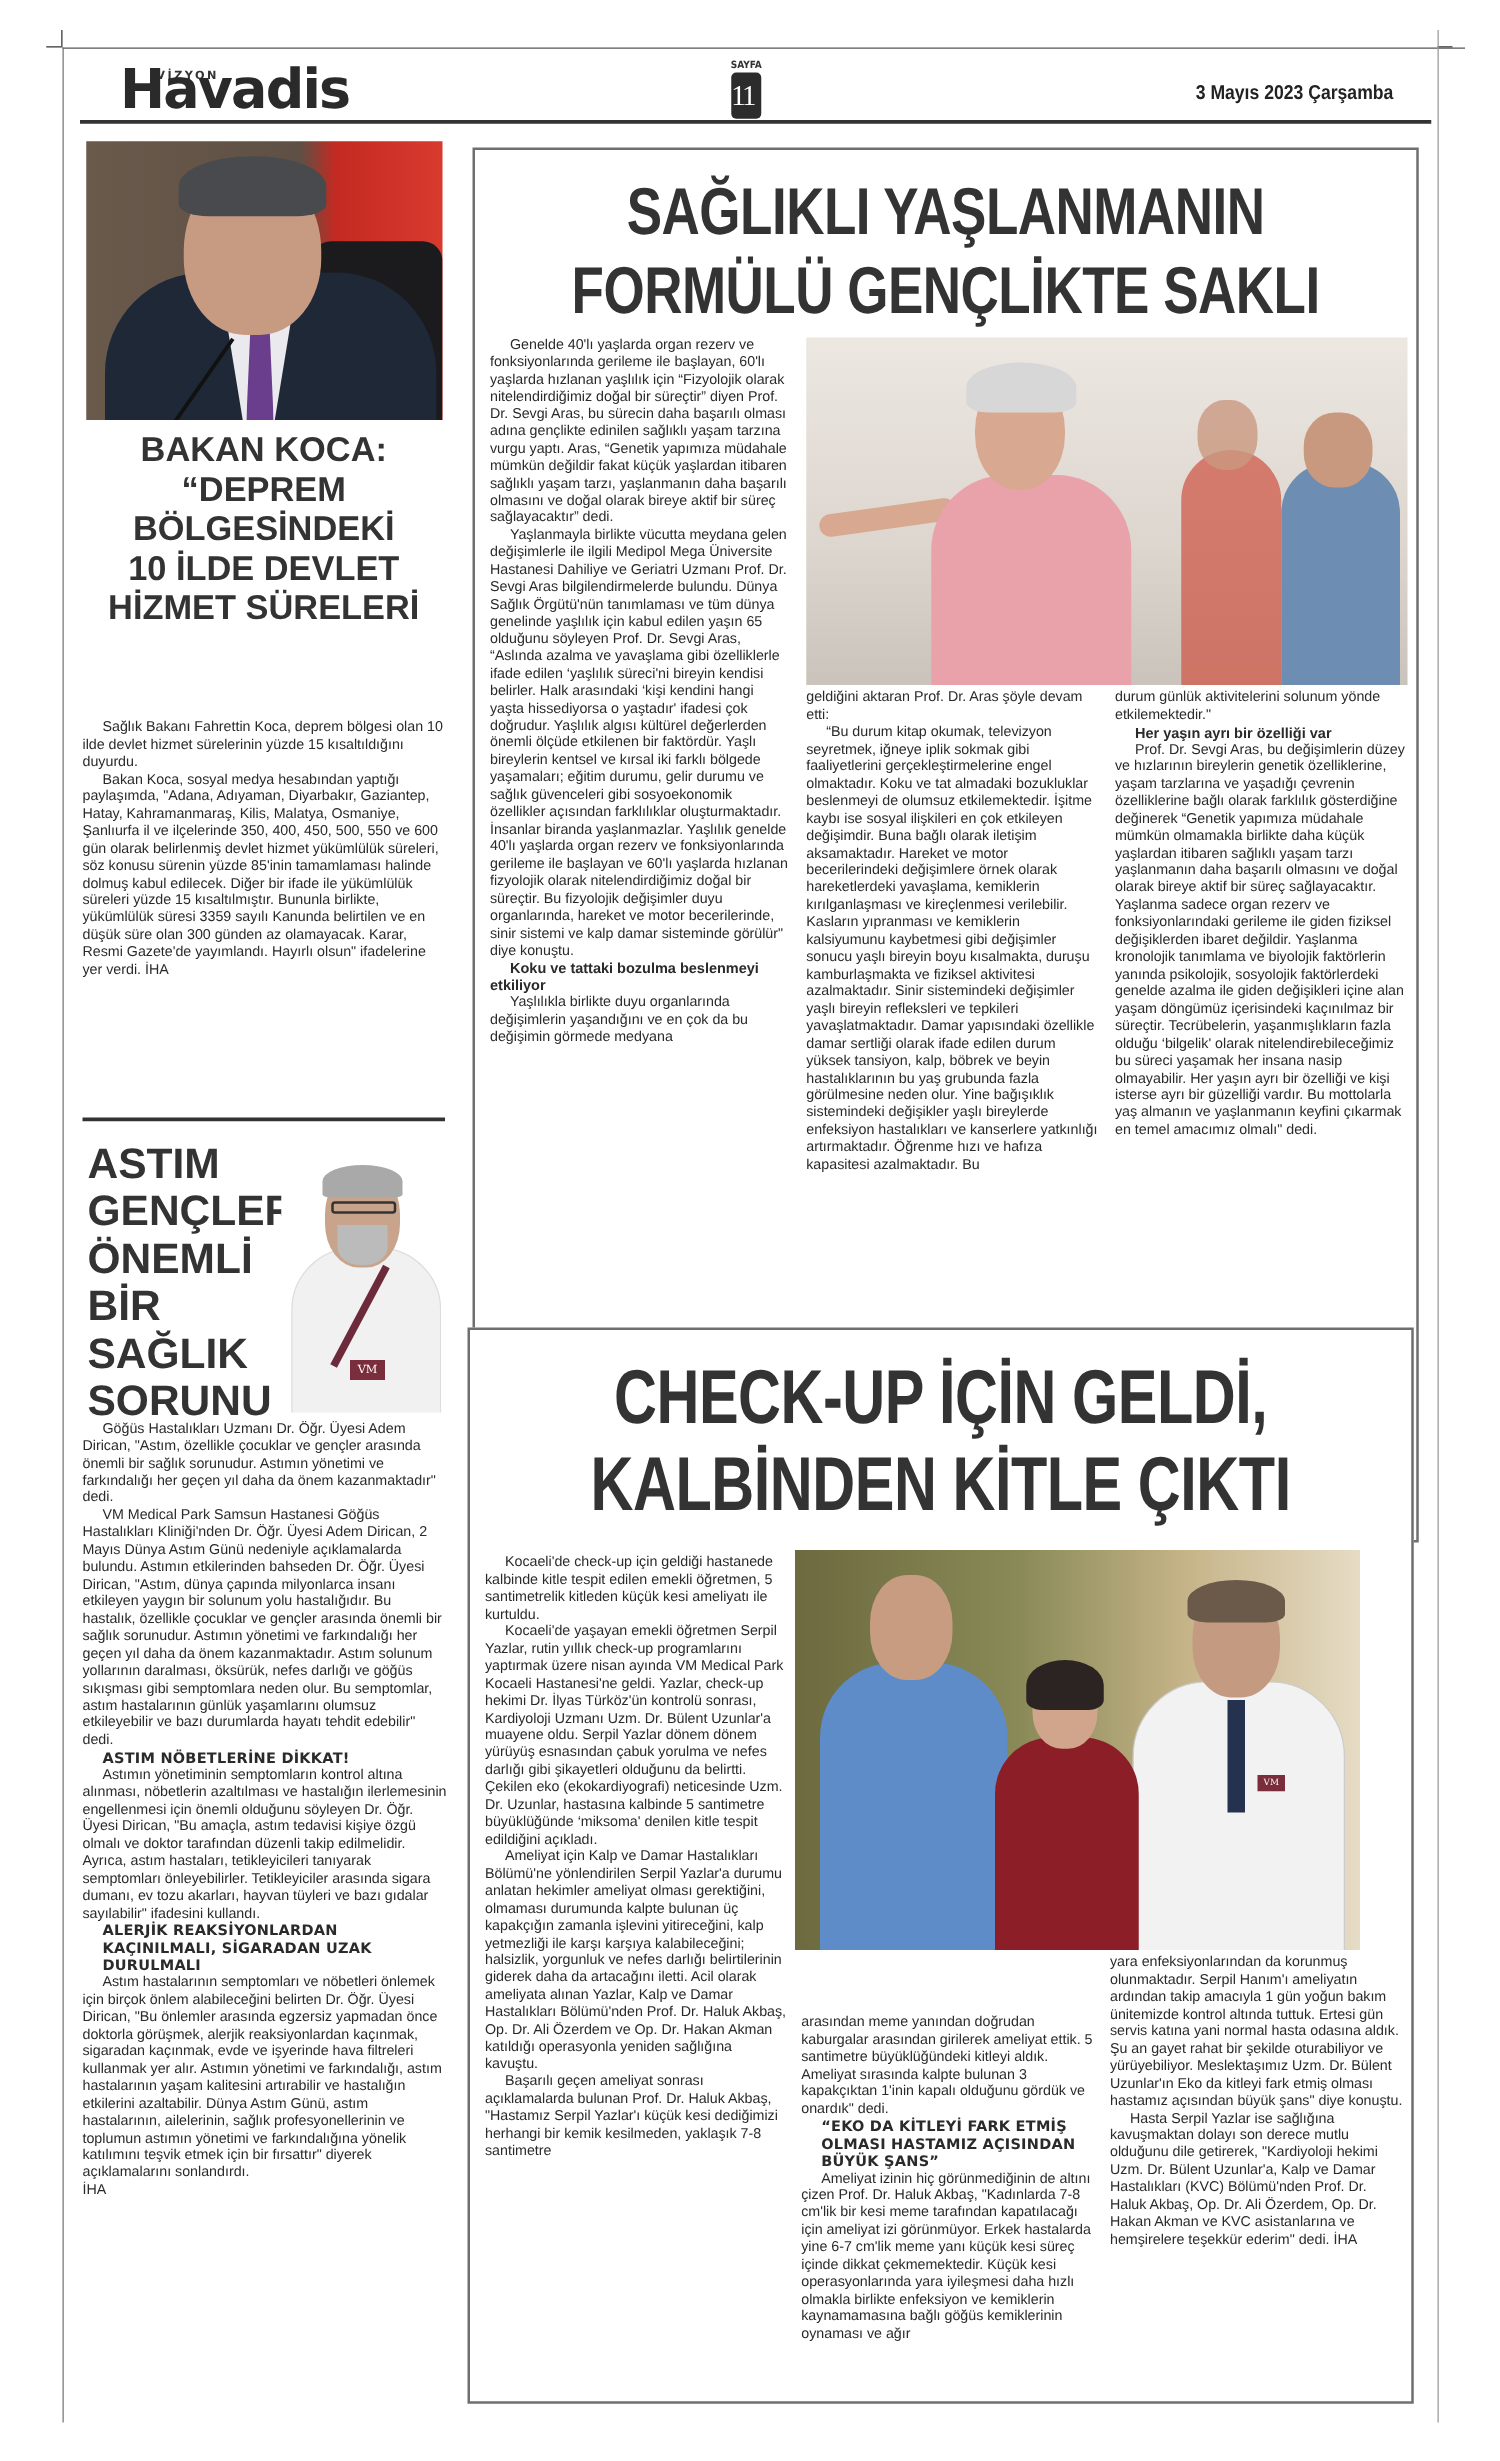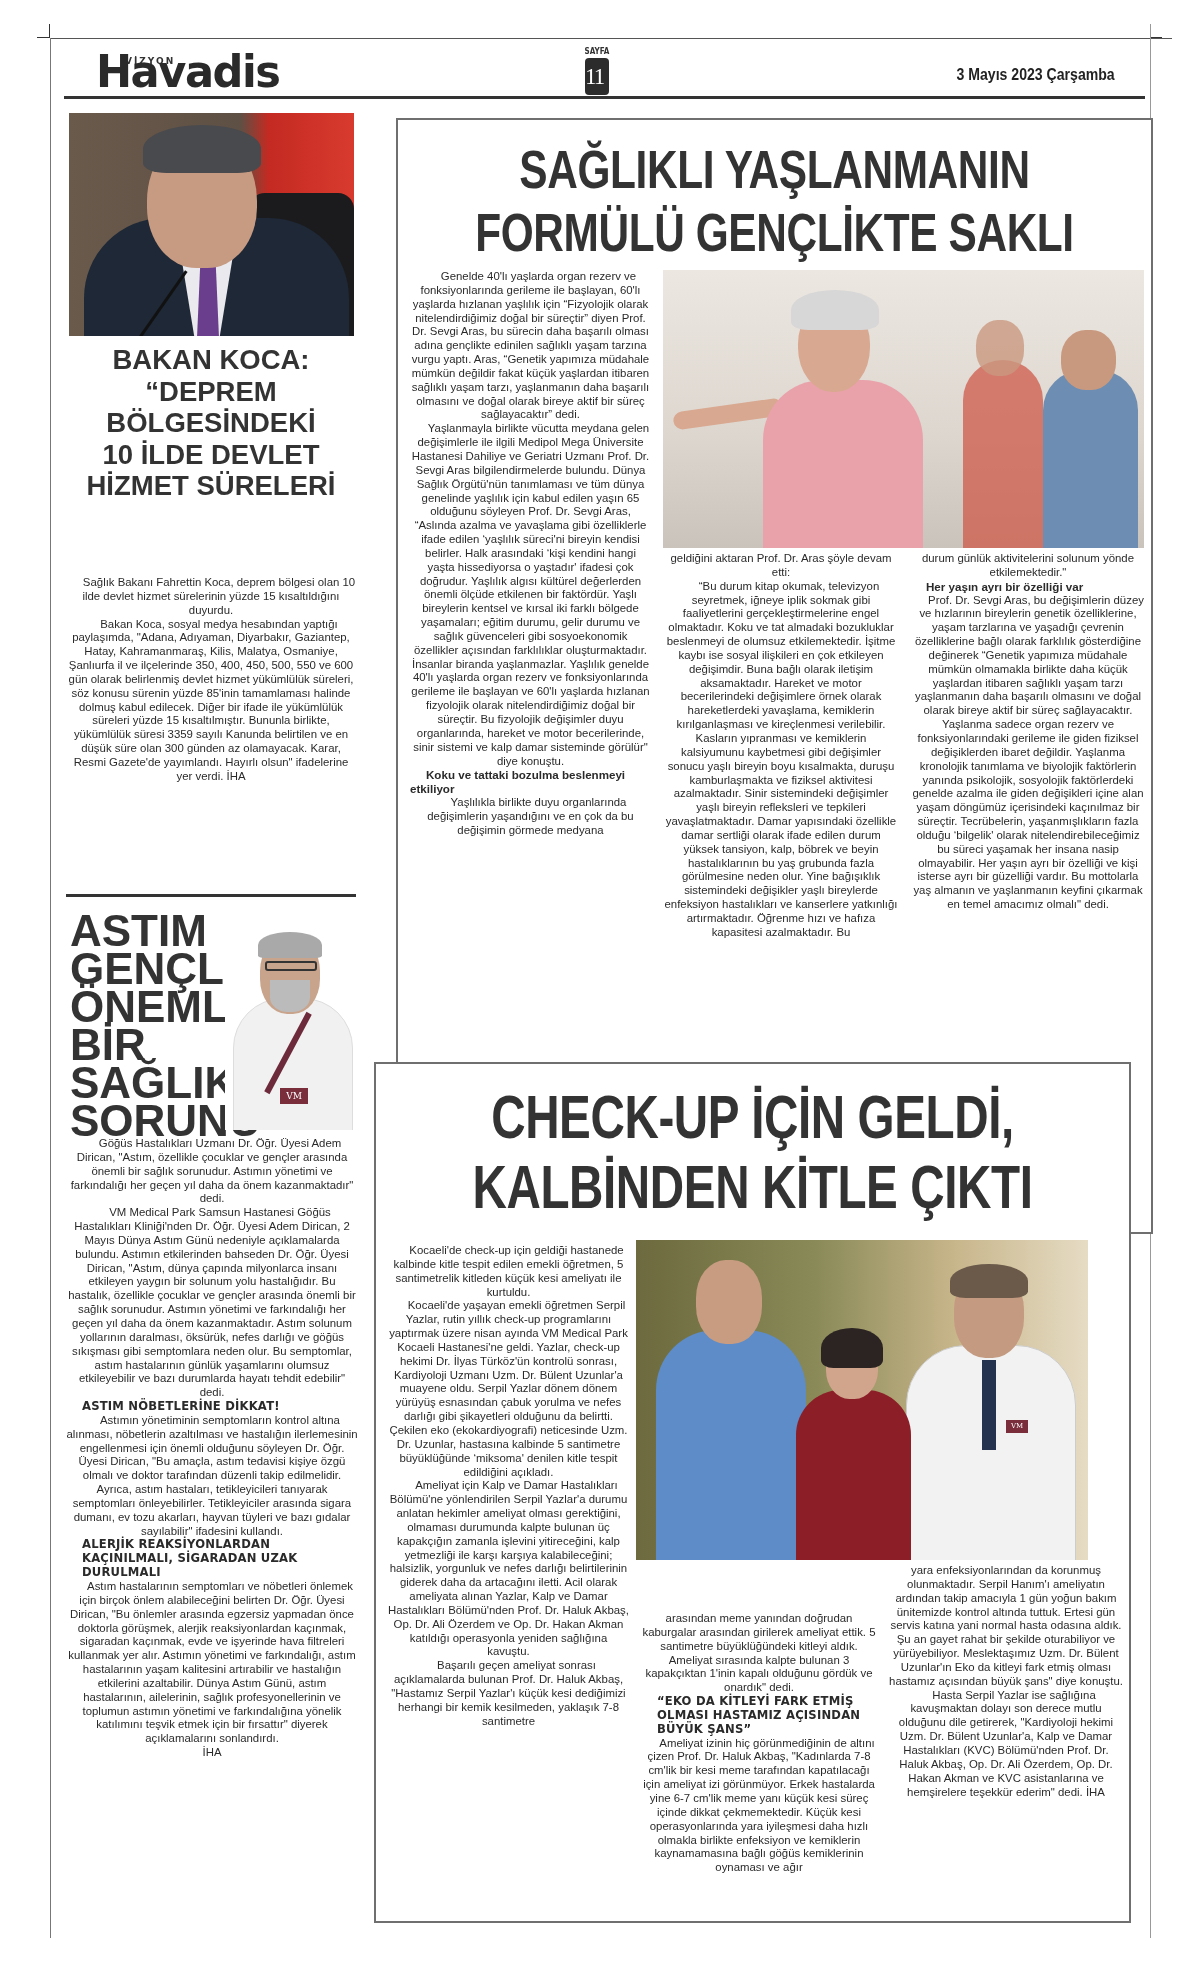--- a/index.html
+++ b/index.html
@@ -16,56 +16,56 @@
   .logo { position: absolute; left: 64px; top: 52px; width: 190px; height: 46px; margin-left: 32px; }
   .logo-small { position: absolute; left: 29px; top: 4px; font-family: "DejaVu Sans", sans-serif; font-size: 9px; letter-spacing: 2px; font-weight: bold; color: #333; }
   .logo-big { position: absolute; left: 0; top: -6px; font-family: "DejaVu Sans", sans-serif; font-weight: bold; font-size: 44px; letter-spacing: -1.5px; color: #2a2a2a; transform: scaleX(0.98); transform-origin: left; }
   .page-label { position: absolute; left: 582px; top: 47px; width: 30px; text-align: center; font-family: "DejaVu Sans Condensed", "DejaVu Sans", sans-serif; font-weight: bold; font-size: 8px; color: #333; }
   .page-num { position: absolute; left: 585px; top: 58px; width: 24px; height: 37px; background: #2c2c2c; border-radius: 4px; color: #fff; font-family: Liberation Serif, serif; font-size: 23px; line-height: 37px; text-align: left; letter-spacing: -2px; }
   .date { position: absolute; right: 85px; top: 66px; font-family: "Liberation Sans Narrow", "Liberation Sans", sans-serif; font-weight: bold; font-size: 16px; color: #222; transform: scaleX(0.88); transform-origin: right; }
   .header-rule { position: absolute; left: 64px; top: 96px; width: 1081px; height: 3px; background: #333; }
 
   
   .body-text { font-size: 11.4px; line-height: 13.85px; color: #2a2a2a; text-align: left; }
-  .body-text p { text-indent: 16px; text-align: center; }
+  .body-text p { text-indent: 16px; }
   .body-text p.noindent { text-indent: 0; }
   .sub-bold { font-weight: bold; font-size: 11.6px; }
   .sub-caps { font-family: "DejaVu Sans", sans-serif; font-weight: bold; font-size: 11.6px; letter-spacing: 0.2px; padding-left: 16px; }
 
   .headline { font-family: "Liberation Sans Narrow", "Liberation Sans", sans-serif; font-weight: bold; color: #333; text-align: center; text-transform: uppercase; }
 
   
   .photo-minister { position: absolute; left: 69px; top: 113px; width: 285px; height: 223px; background: linear-gradient(90deg, #6a5a4c 0%, #5e5044 60%, #c42a22 70%, #d83a2e 100%); overflow: hidden; }
   .photo-minister .suit { position: absolute; left: 15px; top: 105px; width: 265px; height: 130px; background: #1e2836; border-radius: 80px 80px 0 0; }
   .photo-minister .shirt { position: absolute; left: 108px; top: 118px; width: 60px; height: 110px; background: #e9e9ee; clip-path: polygon(0 0,100% 0,70% 100%,30% 100%); }
   .photo-minister .tie { position: absolute; left: 128px; top: 125px; width: 22px; height: 100px; background: #6a3d8d; clip-path: polygon(20% 0,80% 0,100% 100%,0 100%); }
   .photo-minister .face { position: absolute; left: 78px; top: 20px; width: 110px; height: 135px; background: #c79a82; border-radius: 50% 50% 45% 45%; }
   .photo-minister .hair { position: absolute; left: 74px; top: 12px; width: 118px; height: 48px; background: #494a4d; border-radius: 50% 50% 20% 20%; }
   .photo-minister .chair { position: absolute; left: 180px; top: 80px; width: 105px; height: 143px; background: #1b1b1d; border-radius: 16px 16px 0 0; }
   .photo-minister .mic { position: absolute; left: 90px; top: 150px; width: 3px; height: 90px; background: #111; transform: rotate(35deg); }
 
   .minister-headline { position: absolute; left: 66px; top: 344px; width: 290px; font-size: 27.5px; line-height: 31.5px; }
   .minister-body { position: absolute; left: 66px; top: 576px; width: 290px; }
   .divider-left { position: absolute; left: 66px; top: 894px; width: 290px; height: 3px; background: #333; }
 
-  .asthma-headline { position: absolute; left: 70px; top: 912px; width: 190px; text-align: left; font-size: 44px; line-height: 38px; }
+  .asthma-headline { position: absolute; left: 70px; top: 912px; width: 190px; text-align: left; font-size: 34px; line-height: 38px; }
   .photo-doctor { position: absolute; left: 225px; top: 918px; width: 128px; height: 212px; overflow: hidden; background: #fff; }
   .photo-doctor .coat { position: absolute; left: 8px; top: 80px; width: 120px; height: 140px; background: #f1f1f1; border-radius: 50px 50px 0 0; border: 1px solid #ddd; }
   .photo-doctor .head { position: absolute; left: 35px; top: 18px; width: 60px; height: 78px; background: #c9a48d; border-radius: 45%; }
   .photo-doctor .hairtop { position: absolute; left: 33px; top: 14px; width: 64px; height: 26px; background: #a9a9a9; border-radius: 50% 50% 10% 10%; }
   .photo-doctor .beard { position: absolute; left: 45px; top: 62px; width: 40px; height: 32px; background: #bbb; border-radius: 0 0 45% 45%; }
   .photo-doctor .glasses { position: absolute; left: 40px; top: 43px; width: 52px; height: 10px; border: 2px solid #333; border-radius: 3px; }
   .photo-doctor .lanyard { position: absolute; left: 60px; top: 90px; width: 6px; height: 90px; background: #6c2a3a; transform: rotate(28deg); }
   .photo-doctor .badge-vm { position: absolute; left: 55px; top: 170px; width: 28px; height: 16px; background: #7a2d3a; color: #fff; font-size: 9px; text-align: center; line-height: 16px; font-family: "DejaVu Serif", serif; }
 
   .asthma-body { position: absolute; left: 66px; top: 1137px; width: 292px; }
 
   
   .art-box { position: absolute; border: 2px solid #6f6f6f; background: #fff; }
-  .art1 { left: 396px; top: 118px; width: 757px; height: 1116px; }
+  .art1 { left: 378px; top: 118px; width: 757px; height: 1116px; }
   .art2 { left: 374px; top: 1062px; width: 757px; height: 861px; }
 
   .art1-headline { position: absolute; left: 0; top: 18px; width: 753px; font-size: 53px; line-height: 63px; letter-spacing: -0.5px; transform: scaleX(0.8); transform-origin: center; }
   .art2-headline { position: absolute; left: 0; top: 18px; width: 753px; font-size: 61px; line-height: 70px; letter-spacing: -0.5px; transform: scaleX(0.78); transform-origin: center; }
 
   .col { position: absolute; }
   .photo-aging { position: absolute; left: 265px; top: 150px; width: 481px; height: 278px; overflow: hidden; background: linear-gradient(180deg,#ece7e1 0%,#ddd6cf 60%,#c9c3bb 100%); }
   .photo-aging .woman-body { position: absolute; left: 100px; top: 110px; width: 160px; height: 180px; background: #e9a2aa; border-radius: 60px 60px 0 0; }
   .photo-aging .woman-head { position: absolute; left: 135px; top: 30px; width: 72px; height: 92px; background: #d9a890; border-radius: 48%; }
   .photo-aging .woman-hair { position: absolute; left: 128px; top: 20px; width: 88px; height: 40px; background: #d7d7d7; border-radius: 50% 50% 20% 20%; }

